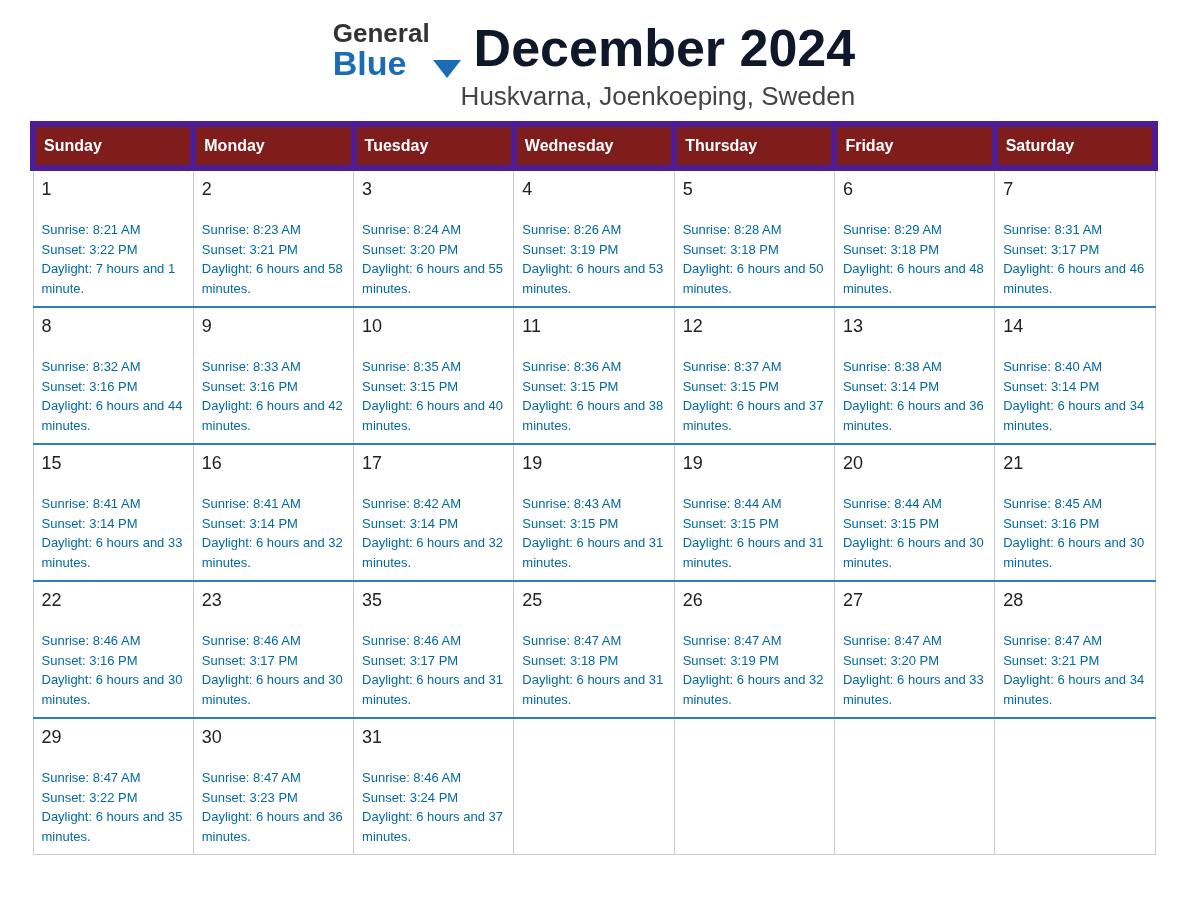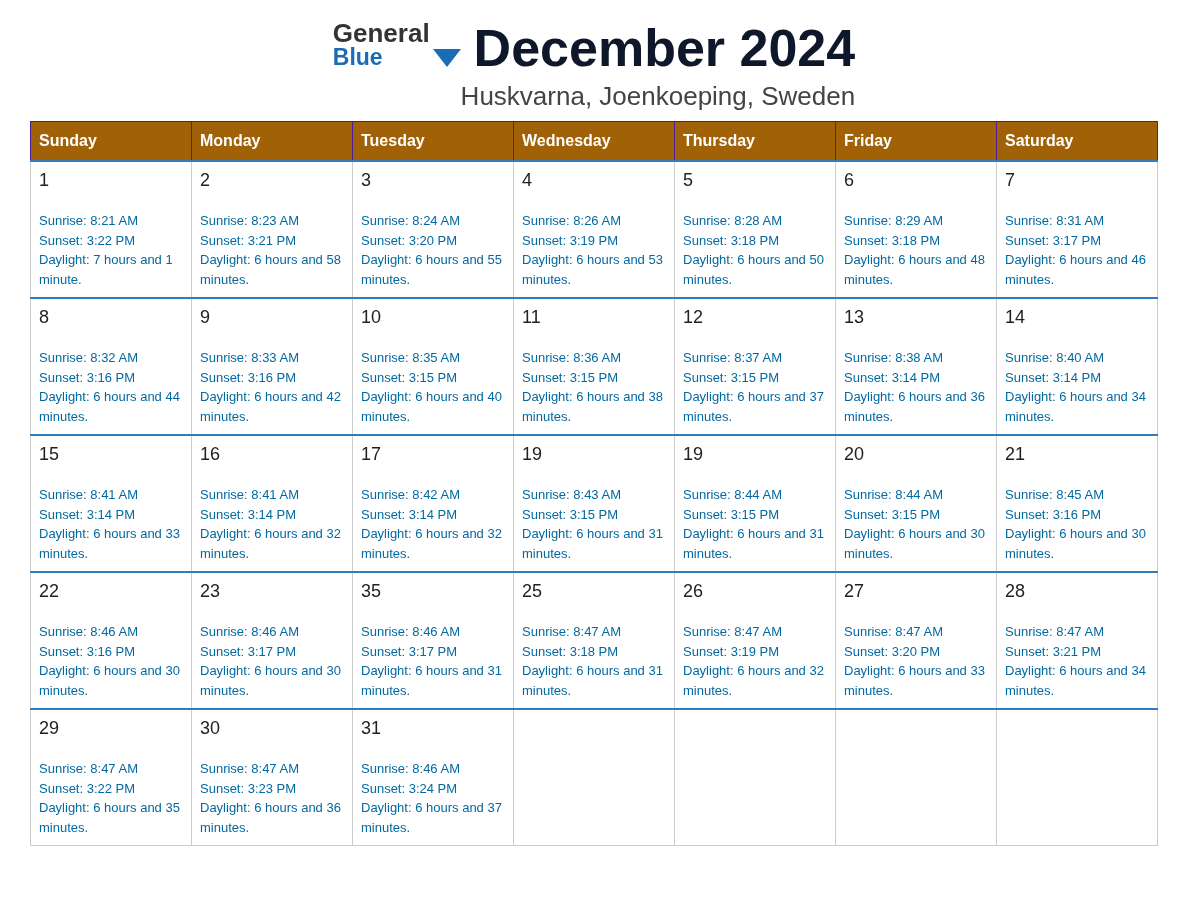--- a/index.html
+++ b/index.html
@@ -20,21 +20,21 @@
       display: flex;
       flex-direction: column;
       line-height: 1;
     }
     .logo-general {
       font-size: 26px;
       font-weight: bold;
       color: #333333;
     }
     .logo-blue {
-      font-size: 23px;
+      font-size: 34px;
       font-weight: bold;
       color: #1a6db5;
     }
     .title-section {
       text-align: right;
     }
     .month-year {
       font-size: 52px;
       font-weight: bold;
       color: #0f172a;
@@ -44,27 +44,27 @@
       font-size: 26px;
       color: #444444;
       margin-top: 4px;
     }
     table {
       width: 100%;
       border-collapse: collapse;
       table-layout: fixed;
     }
     thead tr th {
-      background-color: #a16207;
+      background-color: #7f1d1d;
       color: #ffffff;
       font-size: 16px;
       font-weight: bold;
       padding: 10px 8px;
       text-align: left;
-      border: 1px solid #4c1d95;
+      border: 6px solid #4c1d95;
     }
     tbody tr td {
       vertical-align: top;
       padding: 8px 8px;
       border: 1px solid #cccccc;
       font-size: 13px;
       color: #333333;
       height: 110px;
       border-top: 2px solid #2e7dc0;
     }

